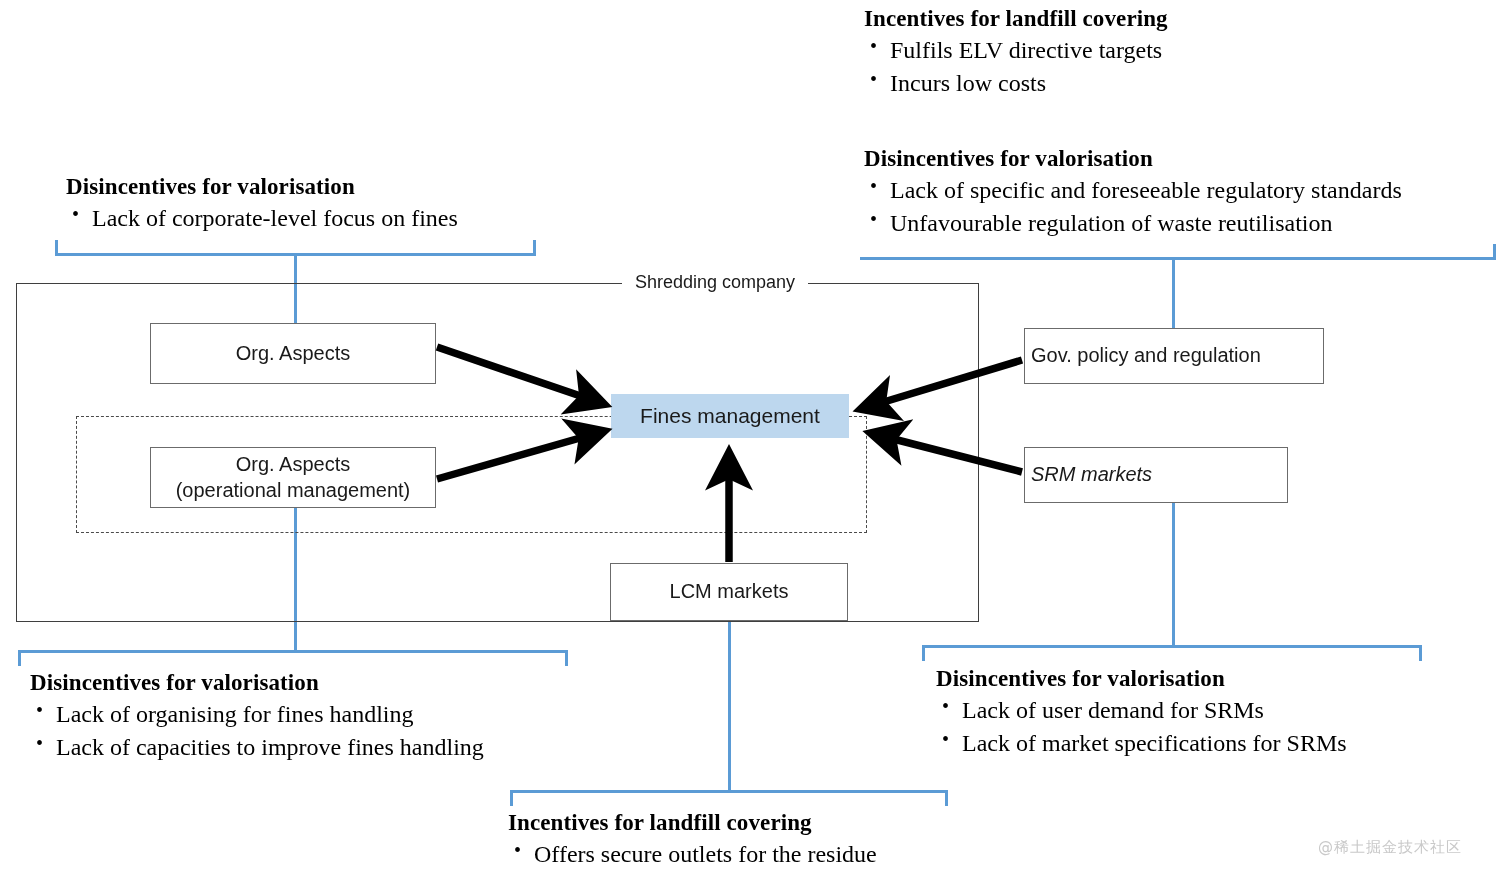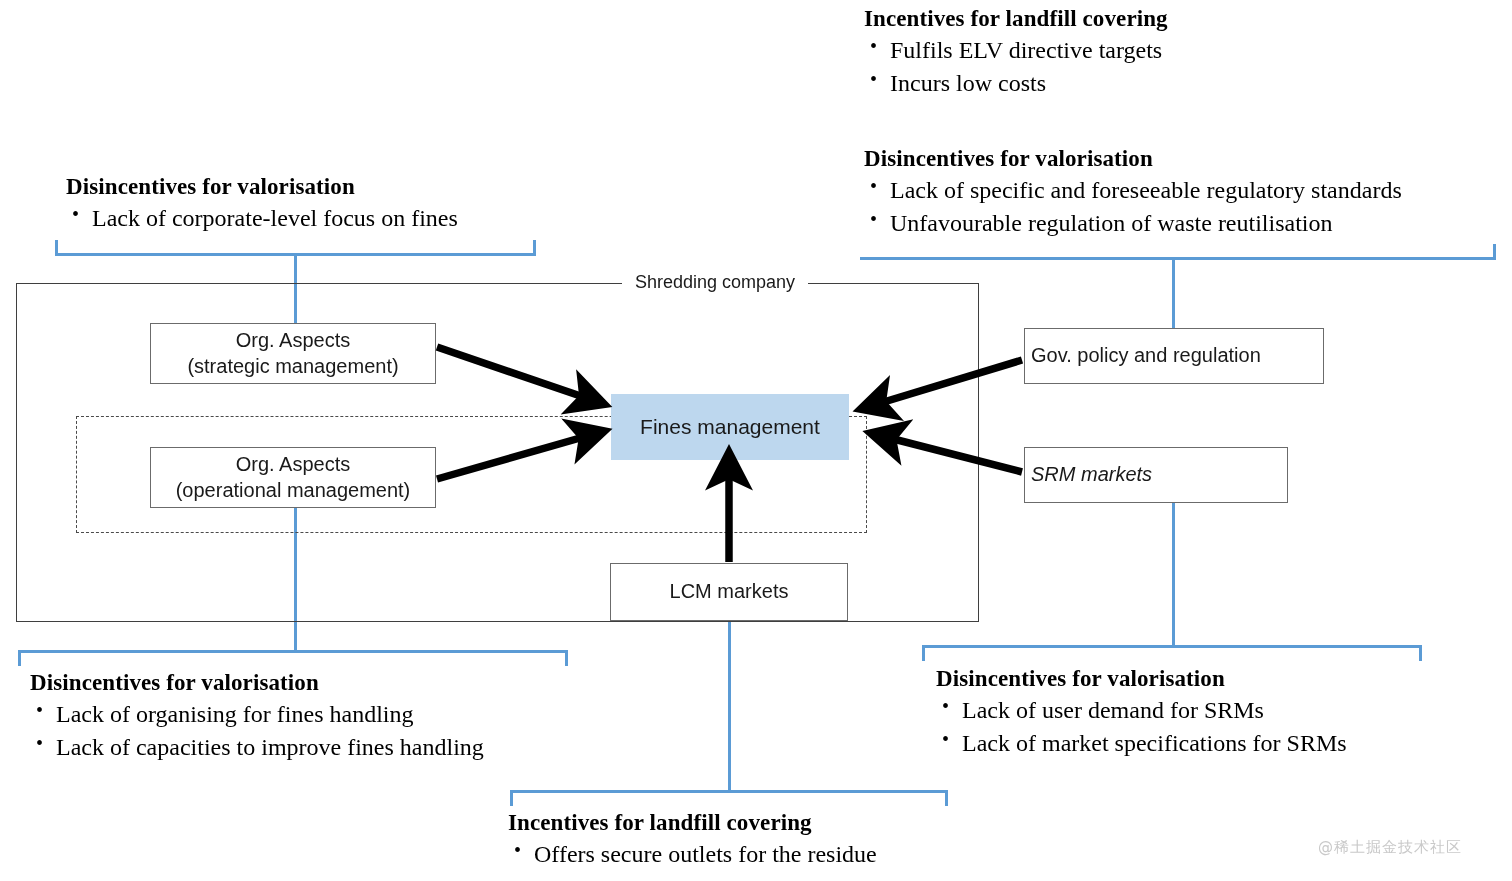--- a/index.html
+++ b/index.html
@@ -112,29 +112,28 @@
   <div class="bl-v" style="left:945px;top:790px;height:16px;"></div>
   <div class="bl-v" style="left:728px;top:620px;height:172px;"></div>
 
   <div class="outer" style="left:16px;top:283px;width:963px;height:339px;"></div>
   <div class="outer-label" style="left:622px;top:272px;">Shredding company</div>
 
   <div class="dashed" style="left:76px;top:416px;width:791px;height:117px;"></div>
 
   <div class="gbox" style="left:150px;top:323px;width:286px;height:61px;flex-direction:column;">
     <span class="l2">Org. Aspects</span>
-    <span class="l2">(strategic management)</span>
   </div>
 
   <div class="gbox" style="left:150px;top:447px;width:286px;height:61px;flex-direction:column;">
     <span class="l2">Org. Aspects</span>
     <span class="l2">(operational management)</span>
   </div>
 
-  <div class="gbox blue-fill" style="left:611px;top:394px;width:238px;height:66px;font-size:21px;">
+  <div class="gbox blue-fill" style="left:611px;top:394px;width:238px;height:44px;font-size:21px;">
     <span>Fines management</span>
   </div>
 
   <div class="gbox leftpad" style="left:1024px;top:328px;width:300px;height:56px;">
     <span>Gov. policy and regulation</span>
   </div>
 
   <div class="gbox leftpad" style="left:1024px;top:447px;width:264px;height:56px;font-style:italic;">
     <span>SRM markets</span>
   </div>

